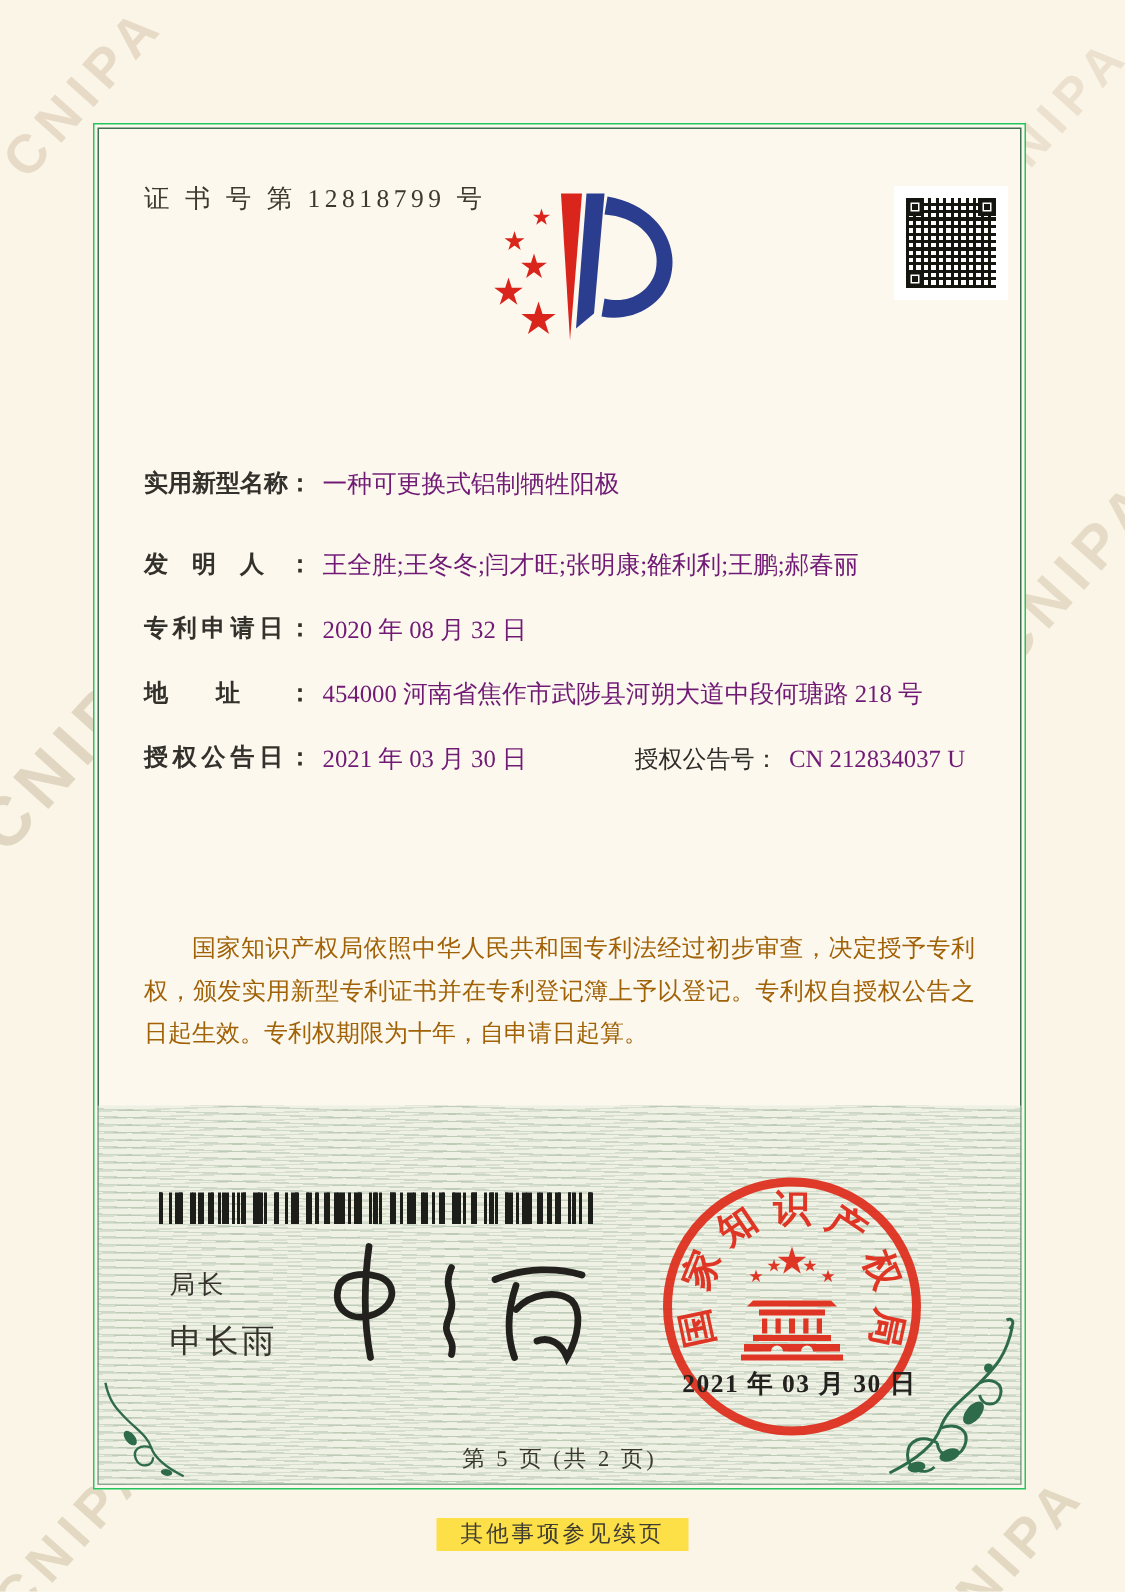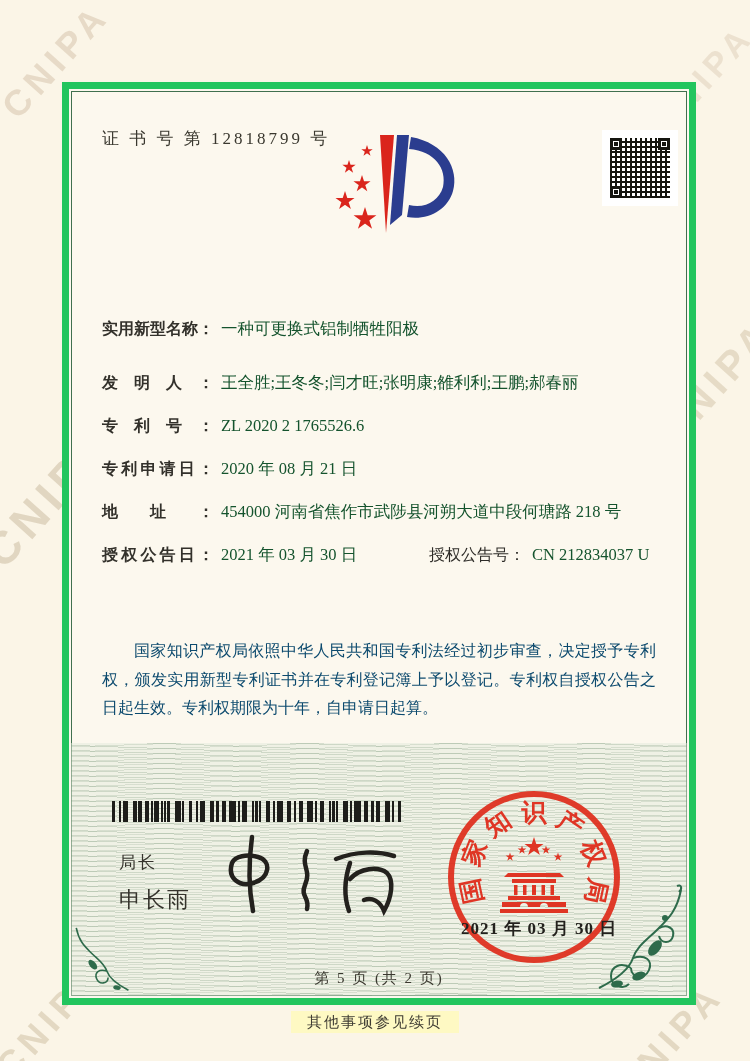--- a/index.html
+++ b/index.html
@@ -9,21 +9,21 @@
     font-family:"Liberation Serif","DejaVu Serif",serif;
     color:#2e2c28;
   }
   
   .wm{position:absolute;font-family:"Liberation Sans","DejaVu Sans",sans-serif;
       font-weight:bold;letter-spacing:6px;transform:rotate(-48deg);
       pointer-events:none;white-space:nowrap;}
   
   .frame{
     position:absolute;left:62px;top:82px;width:620px;height:909px;
-    border:7px solid #22c55e;background:#fcf8ee;
+    border:1px solid #22c55e;background:#fcf8ee;
   }
   .frame::before{
     content:"";position:absolute;inset:2px;border:1px solid #40704f;pointer-events:none;
   }
   .waves{
     position:absolute;left:2px;right:2px;bottom:2px;height:253px;z-index:0;
     background:
       repeating-linear-gradient(2deg,  rgba(120,150,120,.28) 0 1px, transparent 1px 5px),
       repeating-linear-gradient(-2deg, rgba(120,150,120,.20) 0 1px, transparent 1px 5px);
     background-color:rgba(226,233,219,.5);
@@ -44,25 +44,25 @@
   .title{
     position:absolute;left:0;right:0;top:140px;text-align:center;
     font-size:38px;font-weight:bold;letter-spacing:10px;color:#23211d;
   }
   
   .fields{position:absolute;left:33px;right:31px;top:228px;font-size:16px;}
   .row{height:24px;line-height:24px;margin-bottom:19px;white-space:nowrap;}
   .row-first{margin-bottom:30px;}
   .lbl{display:inline-block;width:112px;text-align:justify;text-align-last:justify;
        vertical-align:top;color:#33312b;font-weight:bold;}
-  .val{font-size:16.5px;color:#14532d;margin-left:7px;}
+  .val{font-size:16.5px;color:#701a75;margin-left:7px;}
   .row7 .val1{display:inline-block;width:208px;}
   
   .paras{position:absolute;left:33px;right:33px;top:536px;font-size:16px;line-height:28.5px;
-         text-align:justify;color:#0c4a6e;margin-top:12px;}
+         text-align:justify;color:#a16207;}
   .paras p{margin:0;text-indent:2em;}
   
   .barcode{position:absolute;left:43px;top:712px;width:290px;height:21px;
     background:
       repeating-linear-gradient(90deg,#1d1d1a 0 2px,transparent 2px 7px),
       repeating-linear-gradient(90deg,#1d1d1a 0 3px,transparent 3px 11px),
       repeating-linear-gradient(90deg,#1d1d1a 0 2px,transparent 2px 13px);}
   
   .signer-title{position:absolute;left:50px;top:762px;font-size:17px;letter-spacing:2px;color:#35332c;}
   .signer-name{position:absolute;left:50px;top:796px;font-size:22px;letter-spacing:2px;color:#35332c;}
@@ -73,21 +73,21 @@
   .seal-char{position:absolute;width:26px;height:26px;line-height:26px;text-align:center;
     font-size:25px;font-weight:bold;color:rgba(222,43,26,.95);}
   .emblem{position:absolute;left:34px;top:32px;width:104px;height:108px;}
   .seal-date{position:absolute;left:330px;top:828px;width:280px;text-align:center;
     font-size:17px;letter-spacing:1px;color:#23211d;font-weight:bold;}
   
   .page-info{position:absolute;left:0;right:0;top:880px;text-align:center;
     font-size:15px;letter-spacing:2px;color:#3a382f;}
   .cont-note{position:absolute;left:0;right:0;top:1013px;text-align:center;font-size:15px;
     letter-spacing:2px;color:#3f3c33;}
-  .cont-note span{background:#fef9c3;padding:3px 16px;}
+  .cont-note span{background:#fde047;padding:3px 16px;}
   .flourish{position:absolute;bottom:4px;}
   .flourish-r{right:4px;}
   .flourish-l{left:4px;transform:scaleX(-1);}
 </style>
 </head>
 <body>
 
 <div>
 
   <span class="wm" style="left:-14px;top:40px;font-size:36px;color:rgba(206,186,160,.45)">CNIPA</span>
@@ -157,24 +157,21 @@
 
 
     <div class="fields">
       <div class="row row-first">
         <span class="lbl">实用新型名称：</span><span class="val">一种可更换式铝制牺牲阳极</span>
       </div>
       <div class="row">
         <span class="lbl">发明人：</span><span class="val">王全胜;王冬冬;闫才旺;张明康;雒利利;王鹏;郝春丽</span>
       </div>
       <div class="row">
-        <span class="lbl">专利号：</span><span class="val">ZL 2020 2 1765526.6</span>
-      </div>
-      <div class="row">
-        <span class="lbl">专利申请日：</span><span class="val">2020 年 08 月 21 日</span>
+        <span class="lbl">专利申请日：</span><span class="val">2020 年 08 月 32 日</span>
       </div>
       <div class="row">
         <span class="lbl">地址：</span><span class="val">454000 河南省焦作市武陟县河朔大道中段何瑭路 218 号</span>
       </div>
       <div class="row row7">
         <span class="lbl">授权公告日：</span><span class="val val1">2021 年 03 月 30 日</span><span>授权公告号：</span><span class="val">CN 212834037 U</span>
       </div>
     </div>
 
     <div class="paras">

